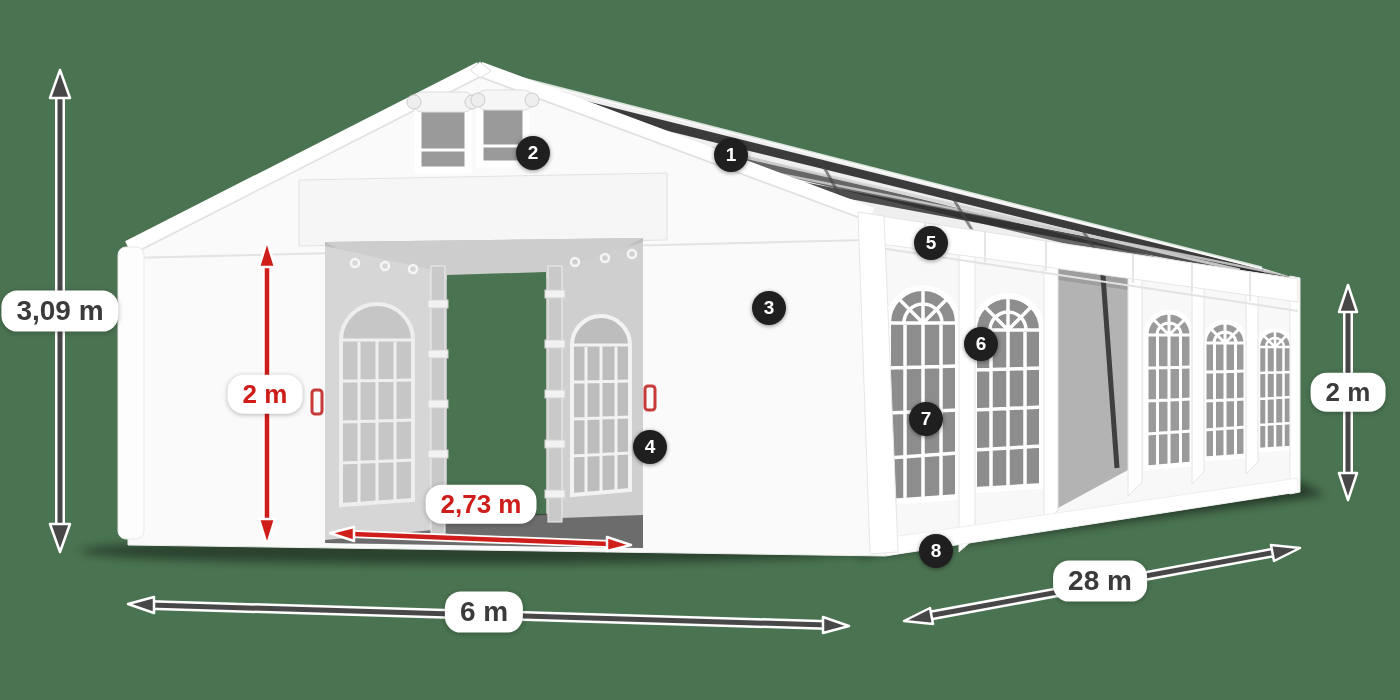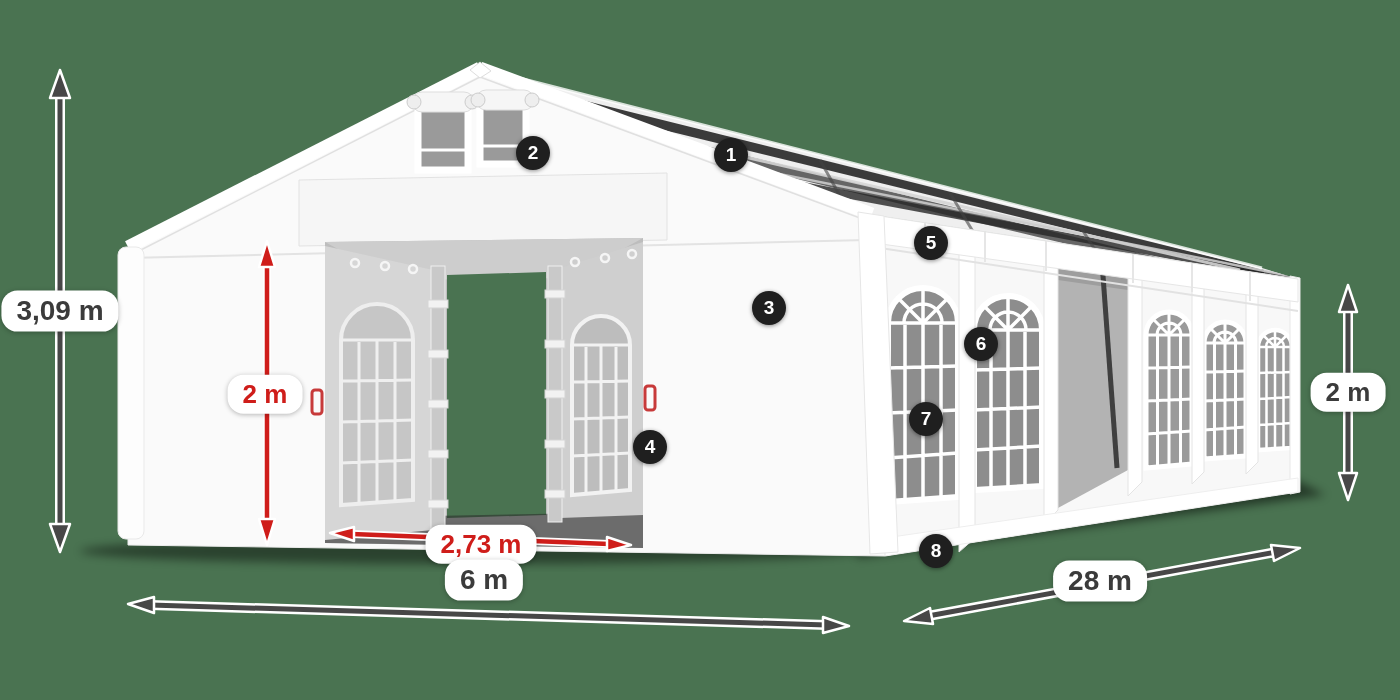--- a/index.html
+++ b/index.html
@@ -270,22 +270,22 @@
         <line class="halo" x1="1348" y1="306" x2="1348" y2="479"></line>
         <line class="line-dark" x1="1348" y1="306" x2="1348" y2="479"></line>
         <polygon class="head-dark" points="1348,285 1339,312 1357,312"></polygon>
         <polygon class="head-dark" points="1348,500 1339,473 1357,473"></polygon>
       </g>
     </g>
   </svg>
 
   <div class="pill dark" style="left:60px;top:311px">3,09 m</div>
   <div class="pill red" style="left:265px;top:394px">2 m</div>
-  <div class="pill red" style="left:481px;top:544px">2,73 m</div>
-  <div class="pill dark" style="left:484px;top:580px">6 m</div>
+  <div class="pill red" style="left:481px;top:504px">2,73 m</div>
+  <div class="pill dark" style="left:484px;top:612px">6 m</div>
   <div class="pill dark" style="left:1100px;top:581px">28 m</div>
   <div class="pill dark sm" style="left:1348px;top:392px">2 m</div>
 
   <div class="callout" style="left:731px;top:155px">1</div>
   <div class="callout" style="left:533px;top:153px">2</div>
   <div class="callout" style="left:769px;top:308px">3</div>
   <div class="callout" style="left:650px;top:447px">4</div>
   <div class="callout" style="left:931px;top:243px">5</div>
   <div class="callout" style="left:981px;top:344px">6</div>
   <div class="callout" style="left:926px;top:419px">7</div>

